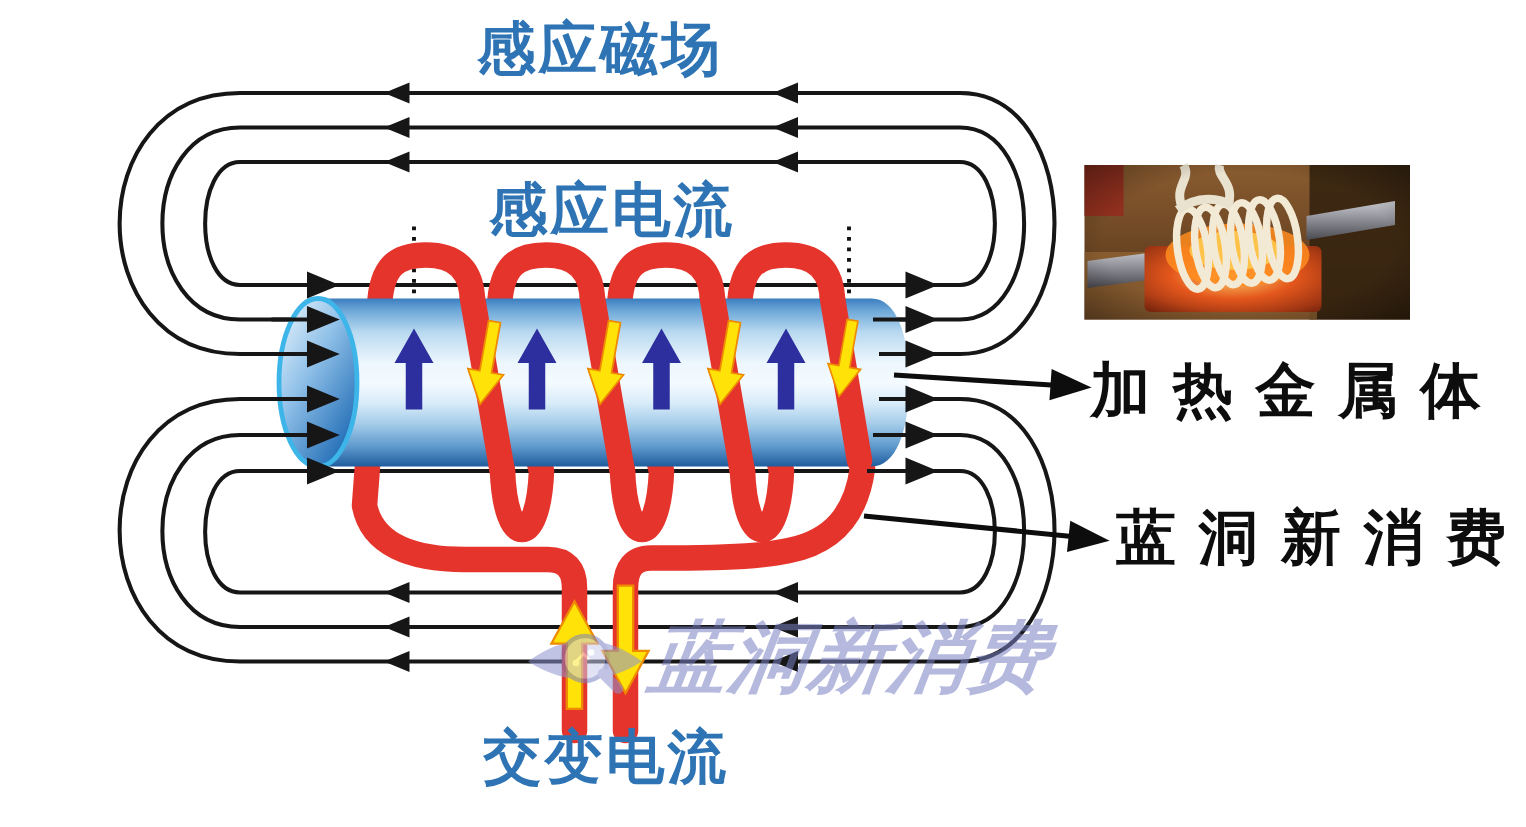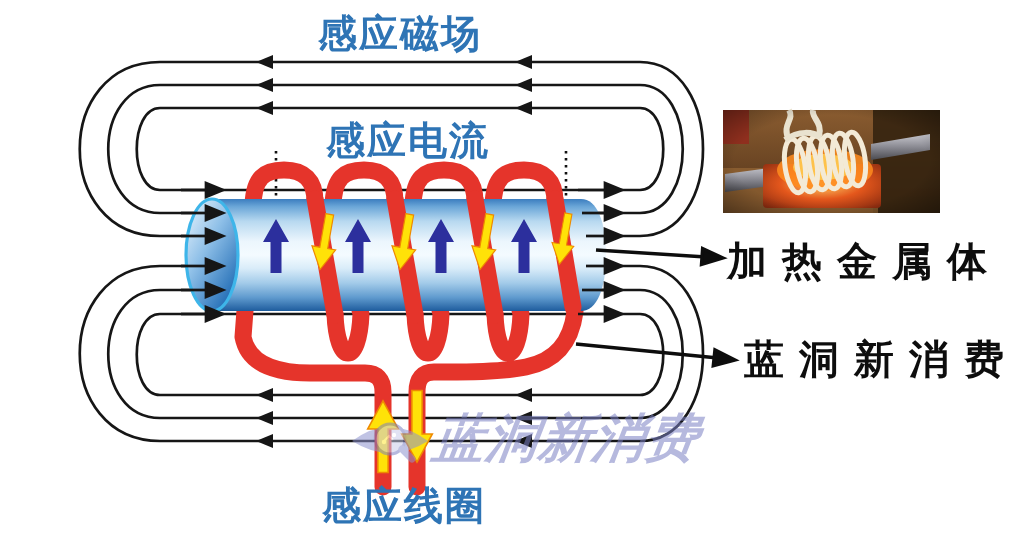--- a/index.html
+++ b/index.html
@@ -199,21 +199,21 @@
       <path d="M 66,30 C 58,14 72,10 66,0"></path>
       <path d="M 96,26 C 100,12 88,8 90,0"></path>
       <path d="M 62,30 C 76,20 90,22 98,27"></path>
     </g>
     <rect x="0" y="0" width="217" height="103" fill="url(#vig)"></rect>
   </g>
 </svg>
 
 <div id="lbl-current" class="lbl lbl-blue">感应电流</div>
 <div id="lbl-field" class="lbl lbl-blue">感应磁场</div>
-<div id="lbl-ac" class="lbl lbl-blue">感应线圈</div>
+<div id="lbl-ac" class="lbl lbl-blue">交变电流</div>
 <div id="lbl-metal" class="lbl lbl-black">加热金属体</div>
 <div id="lbl-coil" class="lbl lbl-black">蓝洞新消费</div>
 
 <div id="watermark">
   <svg width="80" height="56" viewBox="0 0 80 56">
     <path d="M 2,30 Q 40,2 78,30 Q 40,54 2,30 Z" fill="#8e93cf"></path>
     <circle cx="40" cy="28" r="15" fill="#c9ccea" stroke="#7b81c4" stroke-width="3"></circle>
     <path d="M 33,31 L 39,25 L 43,29" fill="none" stroke="#ffffff" stroke-width="2"></path>
     <circle cx="34" cy="31" r="2.2" fill="#ffffff"></circle>
     <circle cx="44" cy="24" r="2.2" fill="#ffffff"></circle>

